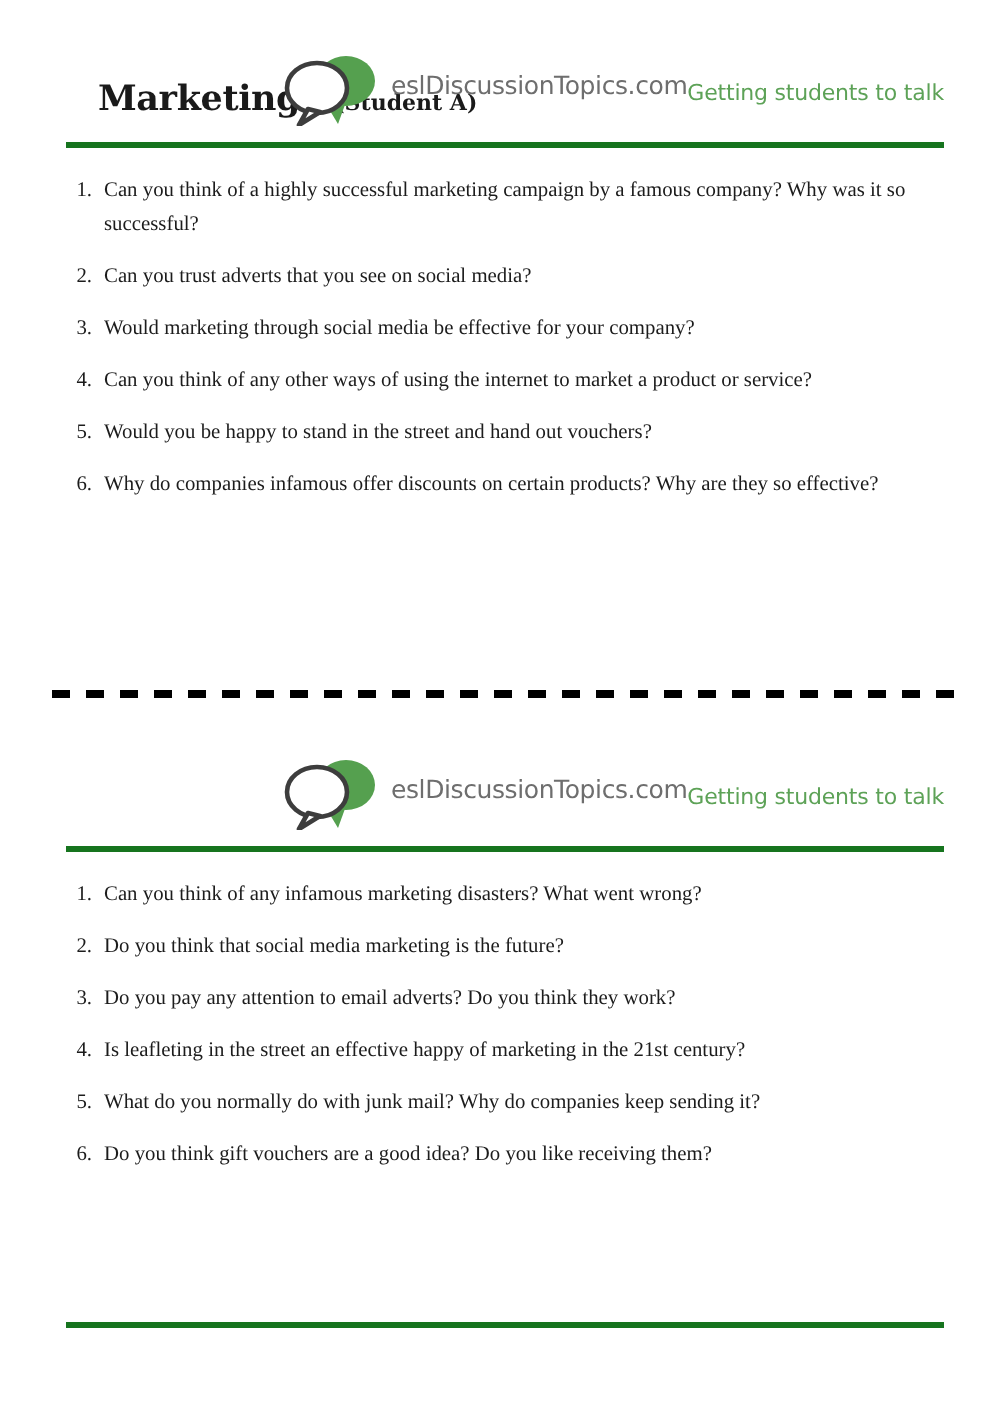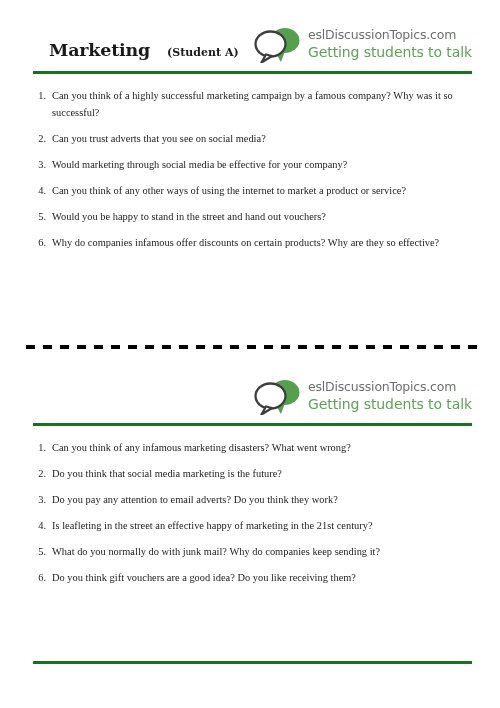--- a/index.html
+++ b/index.html
@@ -64,34 +64,34 @@
     align-items: center;
   }
   .logo-mark {
     width: 54px;
     height: 38px;
     flex: 0 0 auto;
     margin-right: 3px;
   }
   .logo-text {
     display: flex;
-    flex-direction: column;
+    flex-direction: row;
     justify-content: center;
     line-height: 1;
   }
   .logo-domain {
     font-family: "DejaVu Sans", "Liberation Sans", sans-serif;
     font-size: 12.5px;
     color: #6e6e6e;
     letter-spacing: -0.2px;
     white-space: nowrap;
   }
   .logo-tagline {
     font-family: "DejaVu Sans", "Liberation Sans", sans-serif;
-    font-size: 14px;
+    font-size: 11px;
     color: #5da257;
     margin-top: 4px;
     letter-spacing: -0.1px;
     white-space: nowrap;
   }
 
   
   .rule-green {
     height: 3px;
     background: #16741e;

